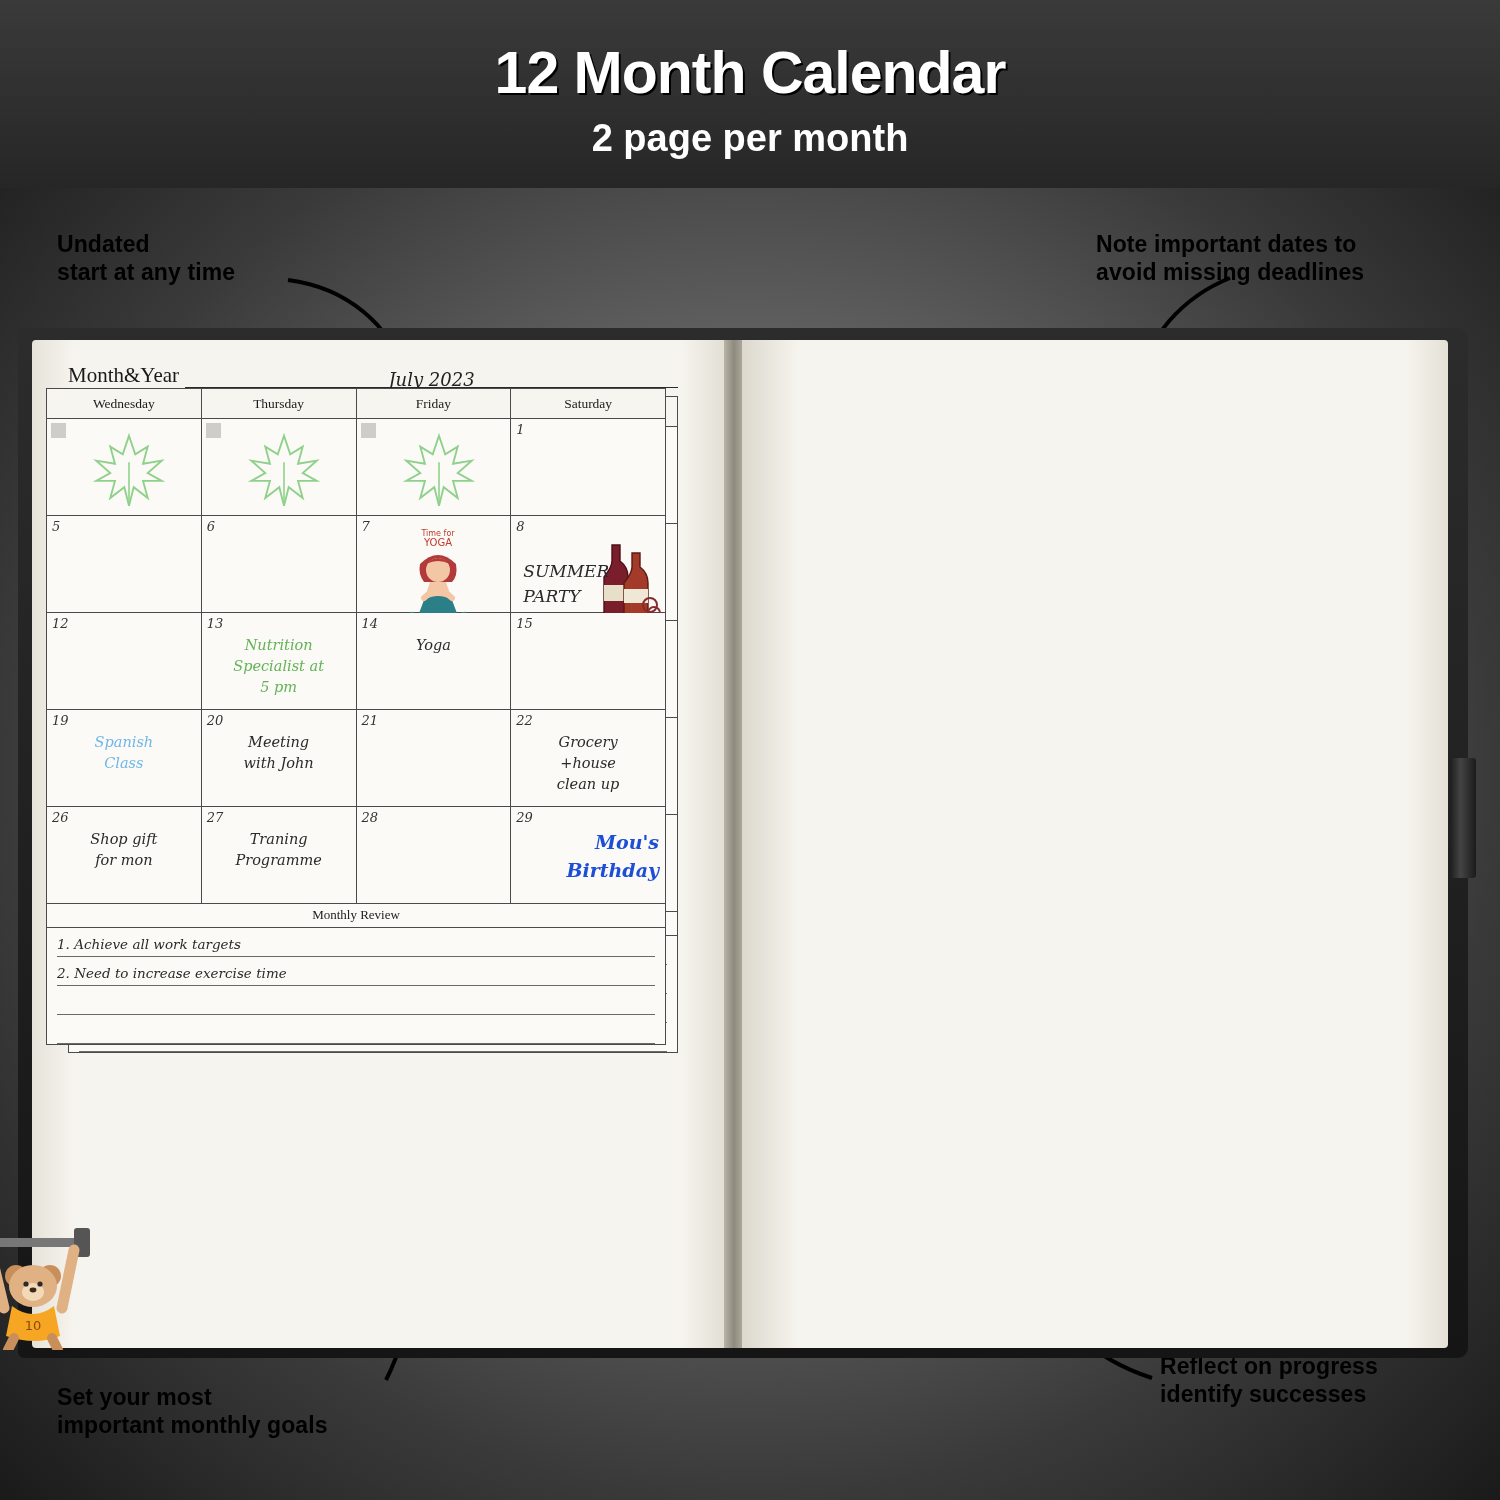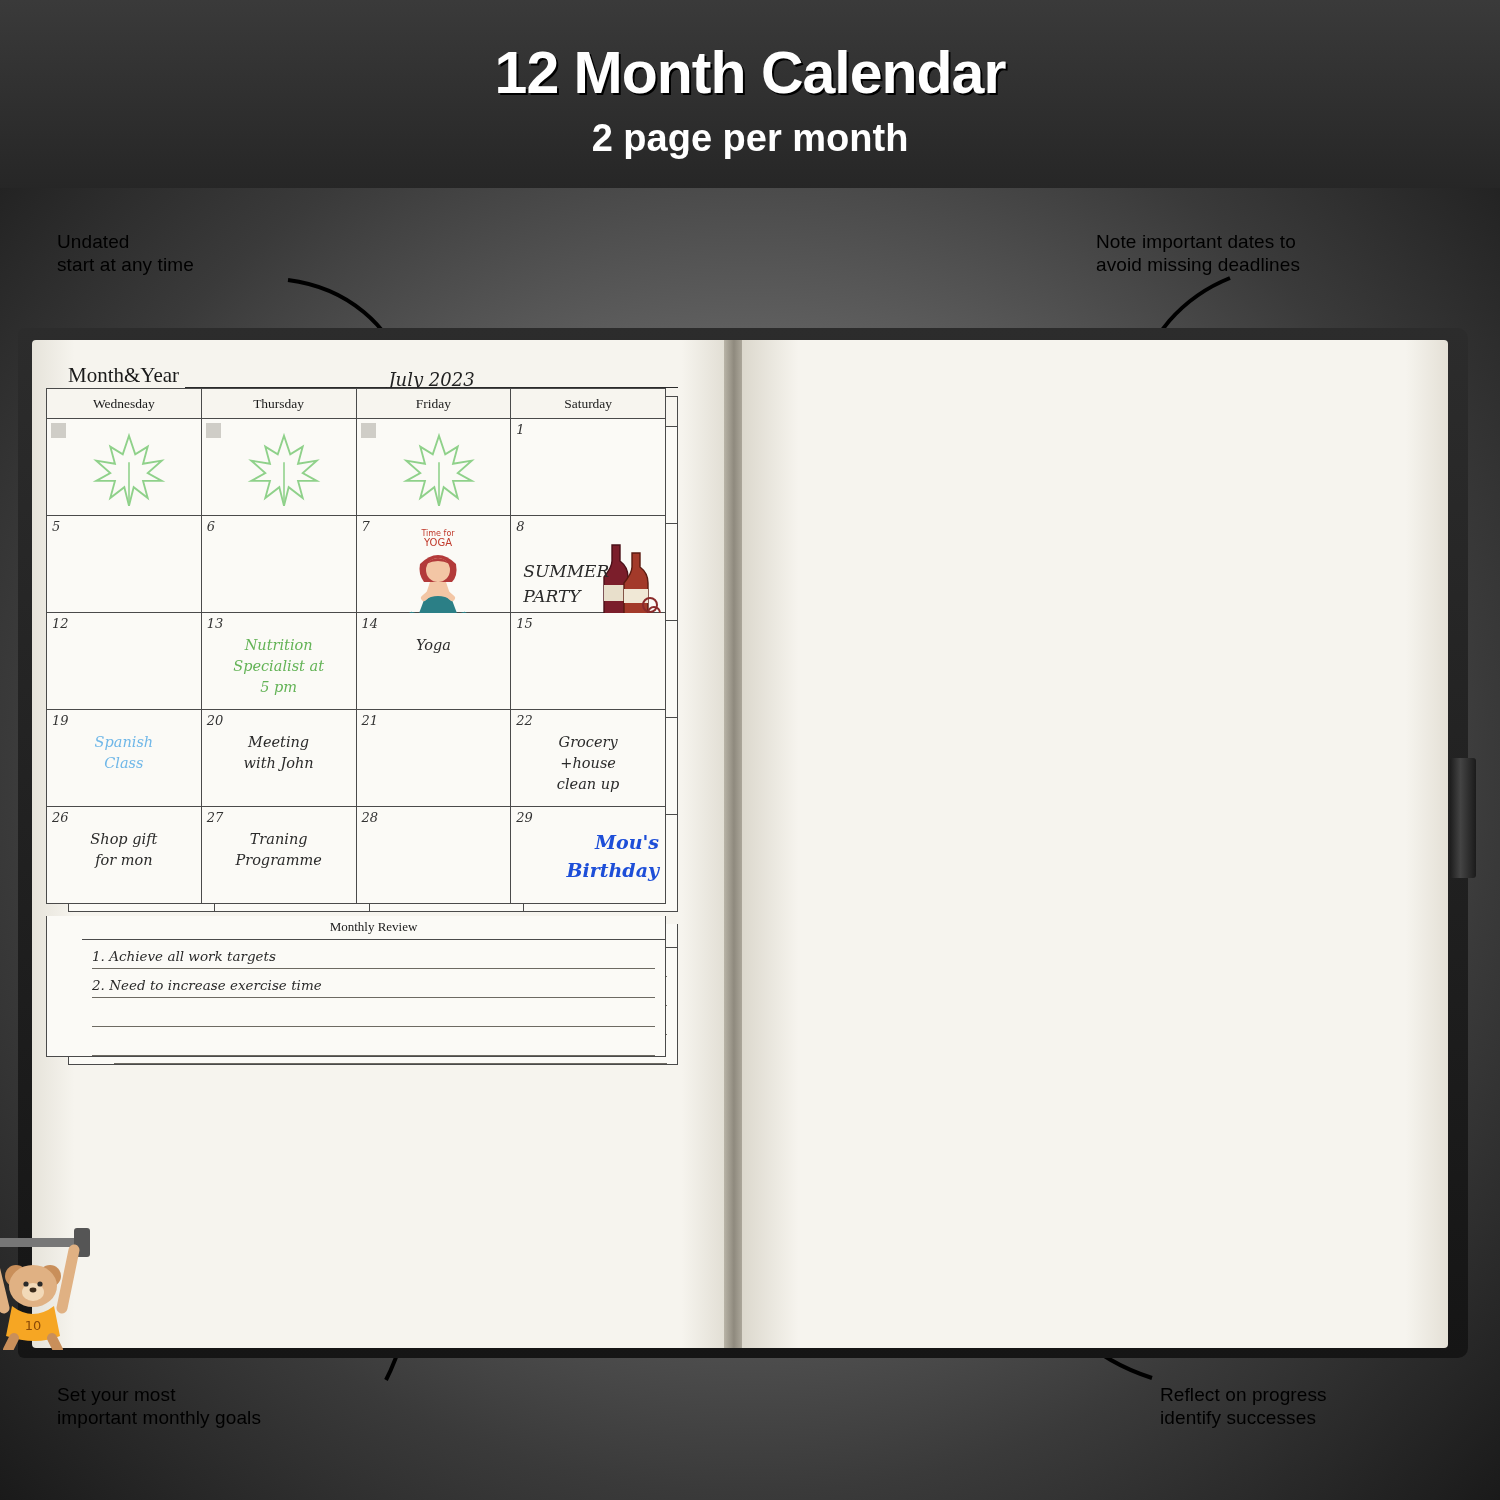--- a/index.html
+++ b/index.html
@@ -26,27 +26,27 @@
   #banner .subtitle {
     font-size:38px; color:#ffffff; margin-top:14px; font-weight:700;
   }
   
   #photo {
     position:absolute; left:0; top:188px; width:1500px; height:1312px;
     background:radial-gradient(ellipse at 50% 45%, #9a9a9a 0%, #6f6f6f 32%, #3a3a3a 70%, #1a1a1a 100%);
   }
   
   .callout {
-    position:absolute; color:#000; font-weight:normal; font-size:19px;
+    position:absolute; color:#000; font-weight:bold; font-size:23px;
     line-height:1.22; letter-spacing:0.1px;
   }
   #callout-undated { left:57px; top:42px; }
   #callout-notes { left:1096px; top:42px; }
   #callout-goals { left:57px; top:1195px; }
-  #callout-reflect { left:1160px; top:1195px; }
+  #callout-reflect { left:1160px; top:1164px; }
   .arrow-svg { position:absolute; pointer-events:none; }
 
   
   #notebook {
     position:absolute; left:18px; top:140px; width:1450px; height:1030px;
   }
   .cover {
     position:absolute; top:0; left:0; width:1450px; height:1030px;
     background:linear-gradient(180deg,#2c2c2c,#151515);
     border-radius:6px 10px 10px 6px;
@@ -119,21 +119,21 @@
   }
   .event.dentist {
     font-size:22px; top:12px;
   }
   
   td.notescell { height:24.25px; padding:0 0 0 5px; vertical-align:middle; background:#fbfaf6; }
   .noteline {
     font-family:"DejaVu Serif", serif; font-style:italic; font-size:12.5px; color:#2b2b2b;
   }
   
-  .goalbox { margin-top:12px; border:1.1px solid #4a4a4a; border-top:none; background:#fbfaf6;padding-left:35px; }
+  .goalbox { margin-top:0; border:1.1px solid #4a4a4a; border-top:none; background:#fbfaf6; }
   .goalhead {
     text-align:center; font-family:"Liberation Serif", serif; font-size:13px;
     padding:3px 0 4px; border-bottom:1.1px solid #4a4a4a; color:#1b1b1b;
   }
   .goalline {
     height:29px; border-bottom:1px solid #6d6a62; margin:0 10px;
     font-family:"DejaVu Serif", serif; font-style:italic; font-size:13.5px;
     color:#2a2a2a; padding-top:8px;
   }
   .goalline:last-child { border-bottom:1px solid #6d6a62; }

